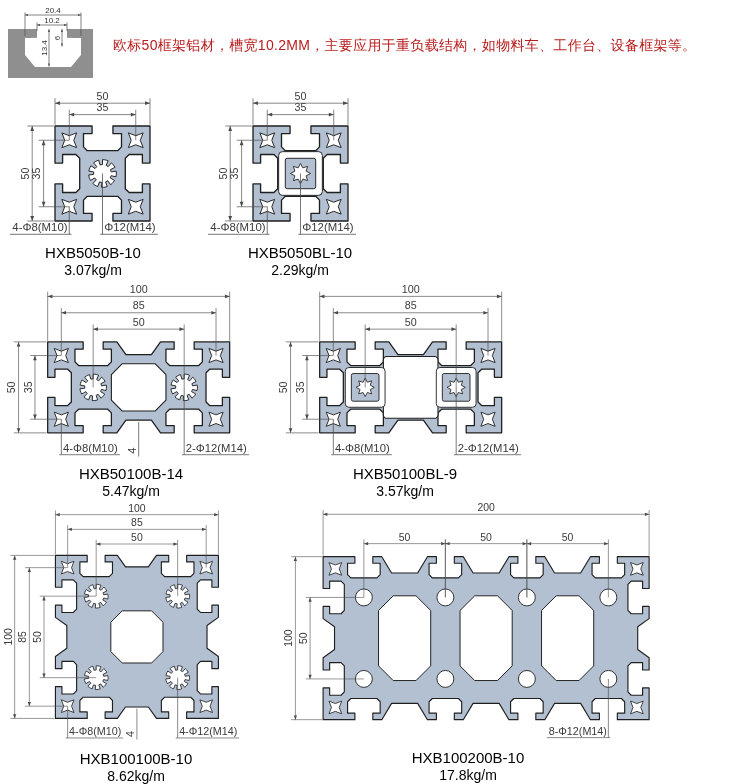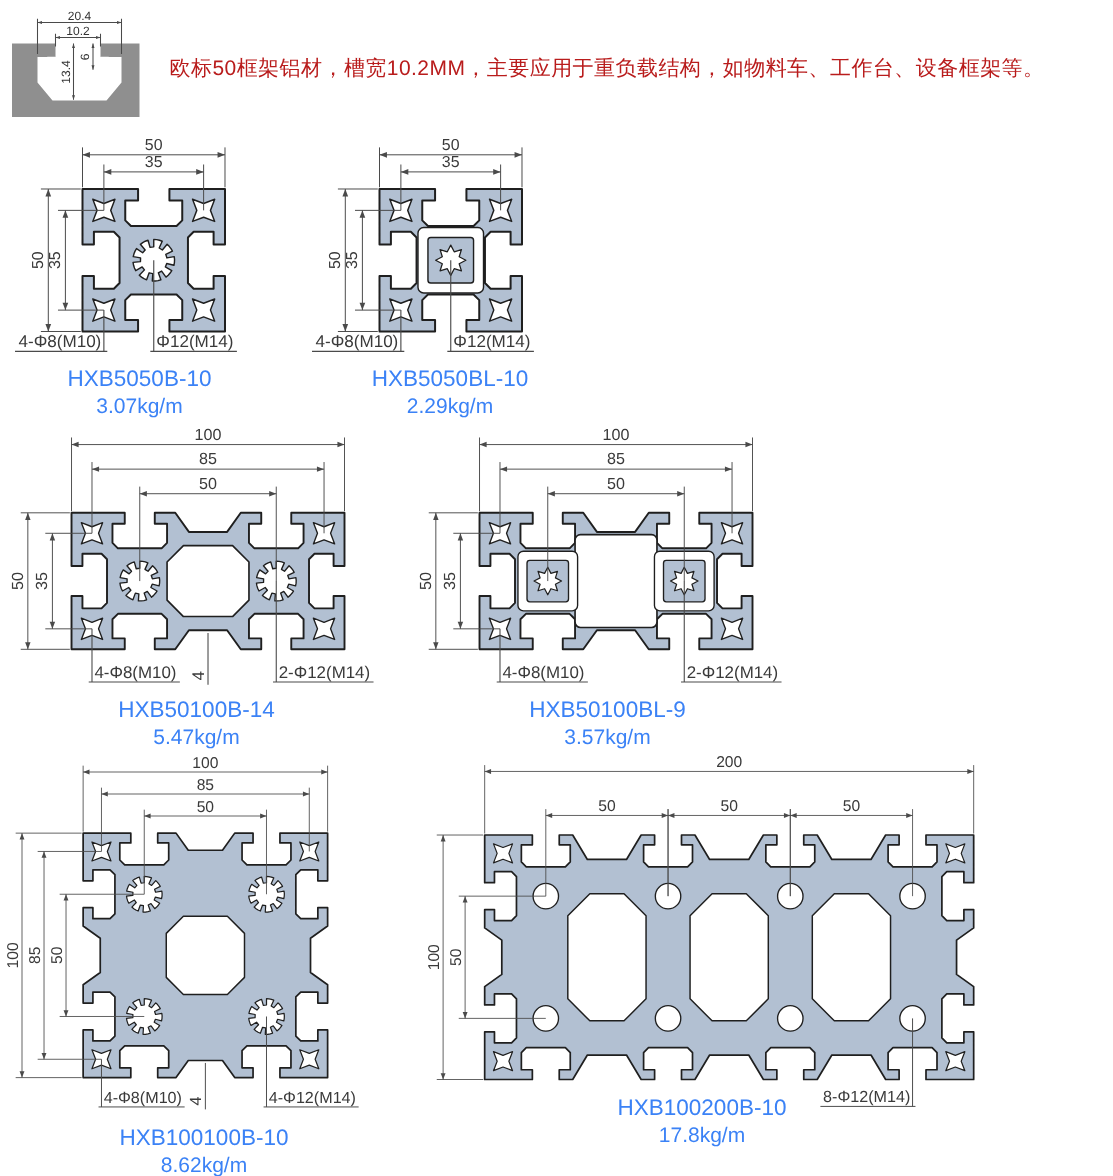--- a/index.html
+++ b/index.html
@@ -8,21 +8,21 @@
     font-family:"Liberation Sans","DejaVu Sans",sans-serif;overflow:hidden;
   }
   #header-text{
     position:absolute;left:113px;top:37px;width:600px;
     font-size:14px;color:#b91c1c;letter-spacing:0.3px;
   }
   svg.drawing{position:absolute;overflow:visible;}
   svg text{font-family:"Liberation Sans","DejaVu Sans",sans-serif;}
   .plabel{
     position:absolute;transform:translateX(-50%);text-align:center;
-    color:#3b82f6;white-space:nowrap;
+    color:#000000;white-space:nowrap;
   }
   .pname{font-size:15px;line-height:16px;}
   .pweight{font-size:14px;line-height:15px;margin-top:2px;}
   #slot-icon{position:absolute;left:5px;top:5px;}
 </style>
 </head>
 <body>
 
 <svg id="slot-icon" width="112" height="84" viewBox="0 0 112 84">
   <path fill-rule="evenodd" fill="#8f8f8f" stroke="none" d="M3,24 H88 V73 H3 Z
@@ -401,17 +401,17 @@
     <div class="pweight">5.47kg/m</div>
   </div>
   <div class="plabel" id="pl3" style="left: 405px; top: 466px;">
     <div class="pname">HXB50100BL-9</div>
     <div class="pweight">3.57kg/m</div>
   </div>
   <div class="plabel" id="pl4" style="left: 136px; top: 751px;">
     <div class="pname">HXB100100B-10</div>
     <div class="pweight">8.62kg/m</div>
   </div>
-  <div class="plabel" id="pl5" style="left: 468px; top: 731px;">
+  <div class="plabel" id="pl5" style="left: 468px; top: 750px;">
     <div class="pname">HXB100200B-10</div>
     <div class="pweight">17.8kg/m</div>
   </div>
 </div>
 
 </body></html>

